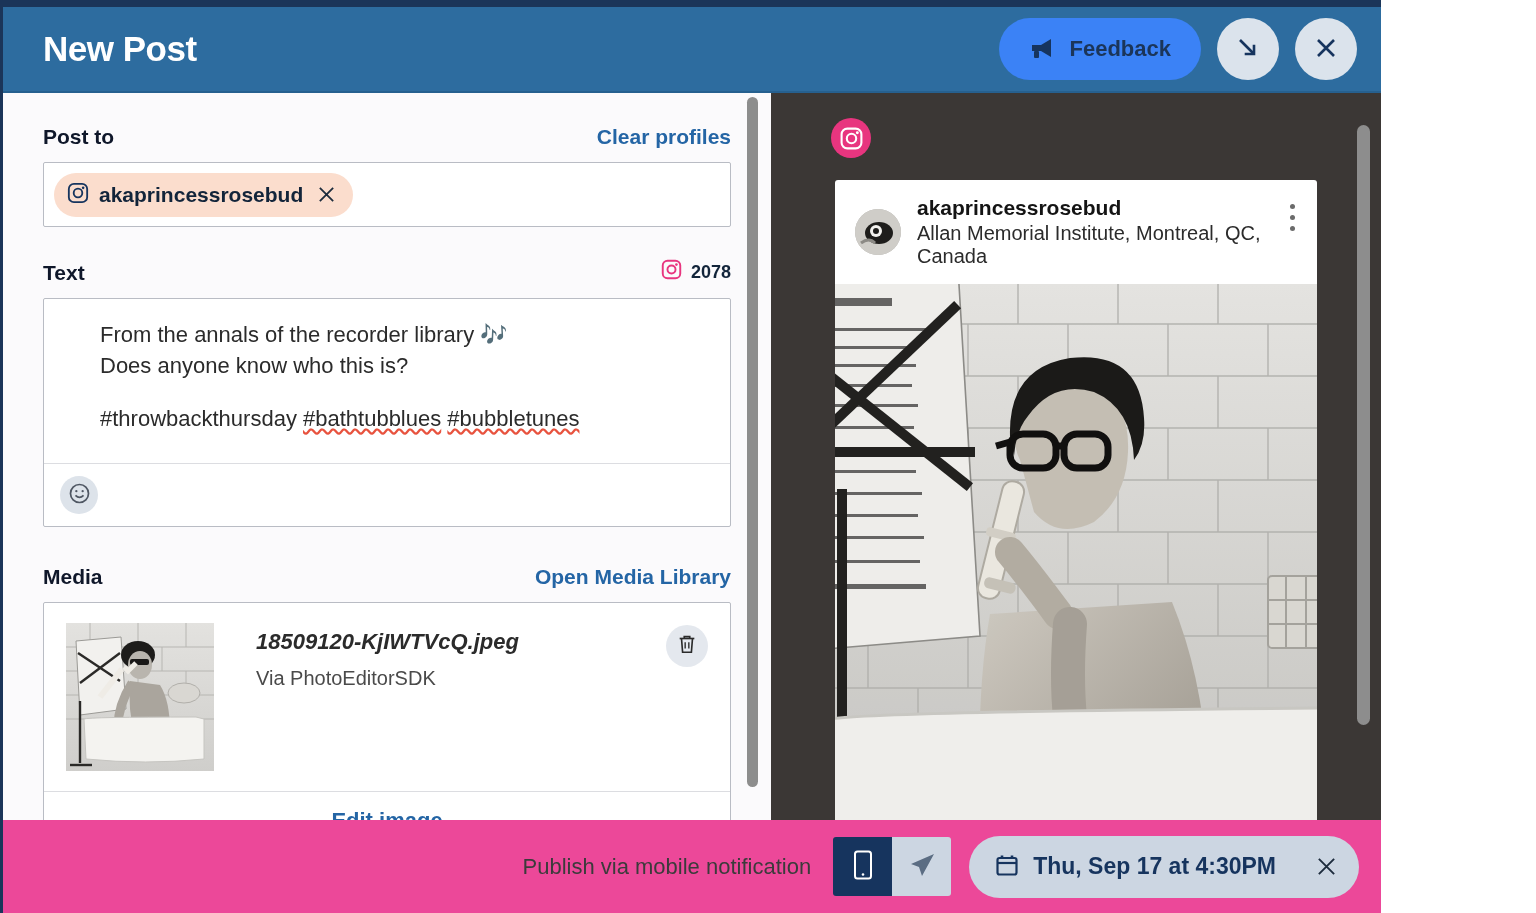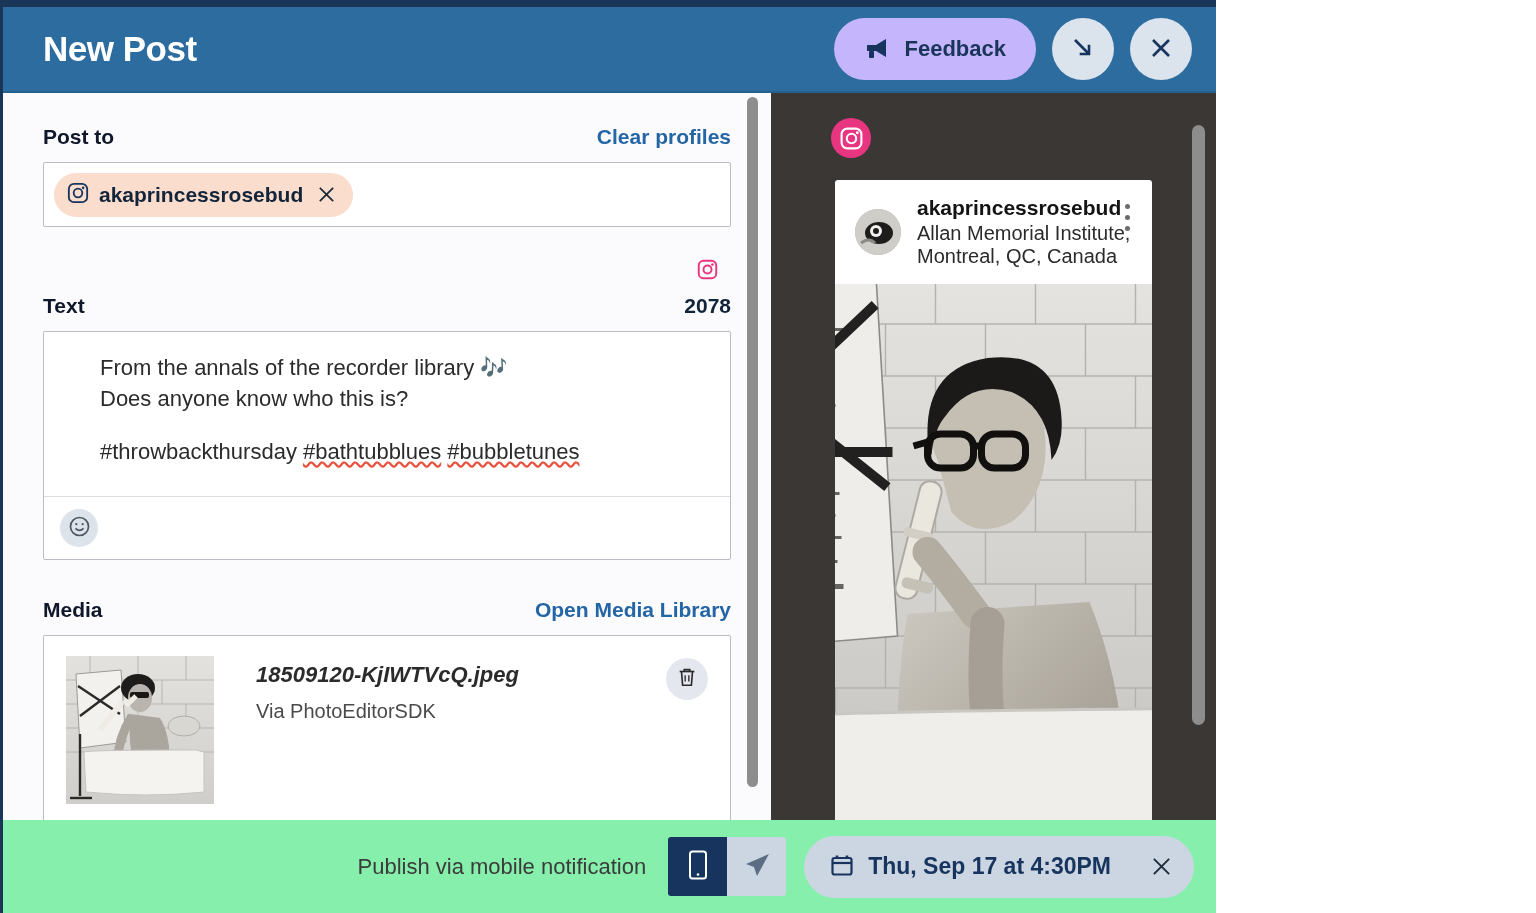--- a/index.html
+++ b/index.html
@@ -7,21 +7,21 @@
   body {
     font-family: "Liberation Sans", sans-serif;
     background: #ffffff;
     color: #1b3a5c;
     -webkit-font-smoothing: antialiased;
   }
 
   
   #app {
     position: relative;
-    width: 1216px;
+    width: 1381px;
     height: 913px;
     background: #f7f6f8;
     border-left: 3px solid #1b3559;
     border-top: 7px solid #1b3559;
     overflow: hidden;
   }
 
   
   .titlebar {
     position: absolute;
@@ -37,21 +37,21 @@
     font-size: 35px;
     font-weight: bold;
     color: #ffffff;
     letter-spacing: -0.5px;
     flex: 1;
   }
   .hdr-actions { display: flex; align-items: center; gap: 16px; }
   .feedback-btn {
     height: 62px;
     border-radius: 31px;
-    background: #c4b5fd;
+    background: #3b82f6;
     display: flex;
     align-items: center;
     gap: 15px;
     padding: 0 30px;
     cursor: pointer;
     border: none;
   }
   .feedback-btn .lbl {
     font-size: 22px;
     font-weight: bold;
@@ -100,21 +100,21 @@
     color: #0f172a;
   }
   .link-action {
     font-size: 21px;
     font-weight: bold;
     color: #2465a5;
     cursor: pointer;
   }
   .counter {
     display: flex; align-items: center; gap: 9px;
-    font-size: 21px; font-weight: bold; color: #12243a; flex-direction: column;
+    font-size: 18px; font-weight: bold; color: #12243a;
   }
 
   .profiles-box {
     border: 1px solid #b9bcc4;
     background: #ffffff;
     border-radius: 2px;
     height: 65px;
     display: flex;
     align-items: center;
     padding: 0 10px;
@@ -263,21 +263,21 @@
     width: 13px; height: 600px;
     background: #8d8d8d;
     border-radius: 7px;
   }
 
   
   .footer {
     position: absolute;
     left: 0; right: 0; bottom: 0;
     height: 93px;
-    background: #86efac;
+    background: #ec4899;
     display: flex;
     align-items: center;
     justify-content: flex-end;
     padding: 0 22px 0 0;
     gap: 18px;
   }
   .publish-note {
     font-size: 22px;
     color: #3b3b3b;
     margin-right: 4px;

